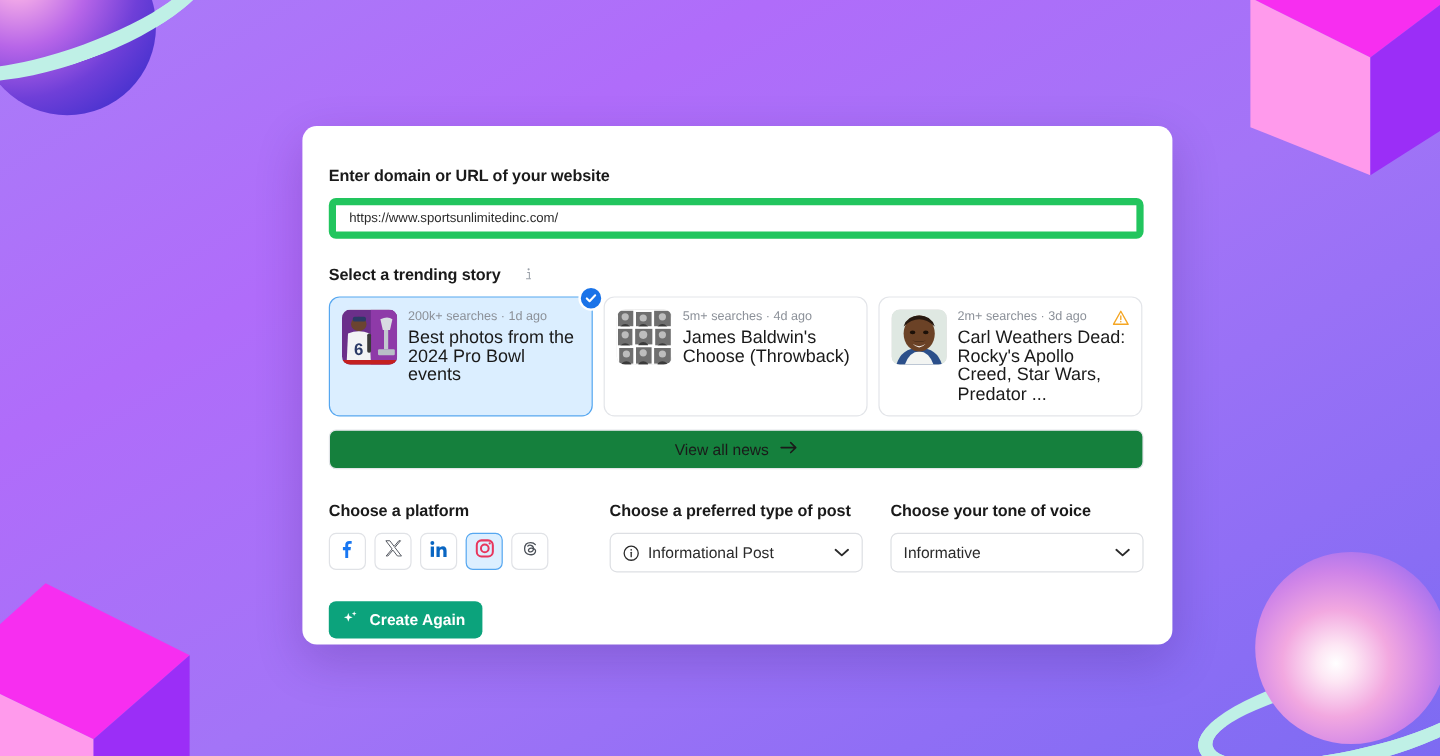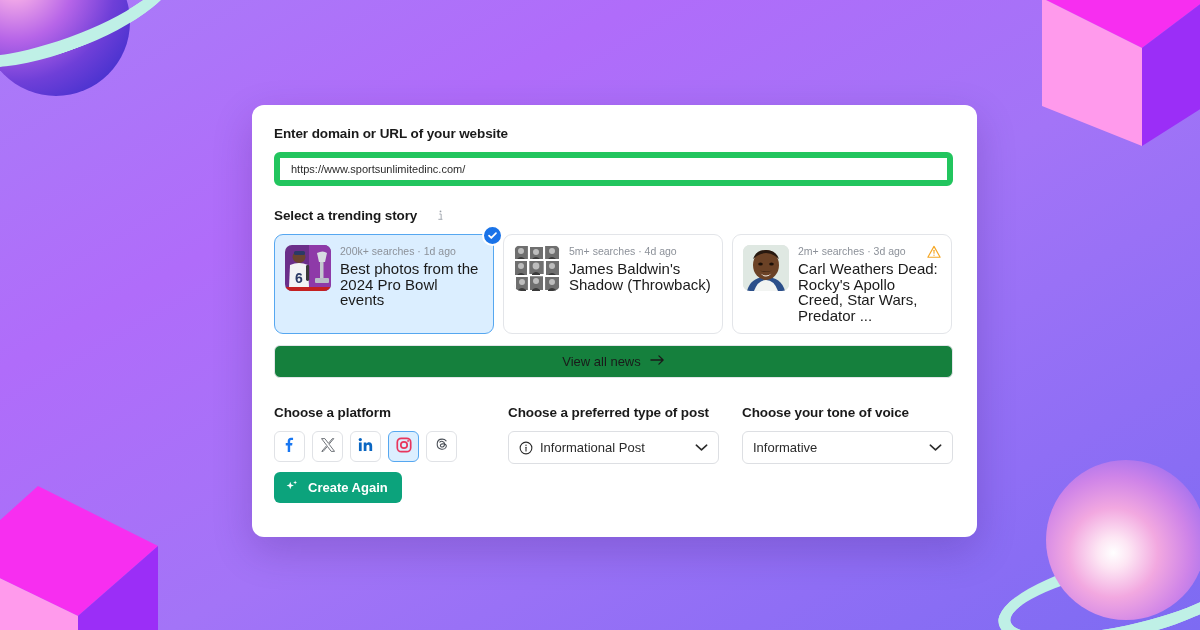--- a/index.html
+++ b/index.html
@@ -82,21 +82,21 @@
 
   
   .panel {
     position: absolute;
     left: 252px; top: 105px;
     width: 725px; height: 432px;
     background: #ffffff;
     border-radius: 12px;
     box-shadow: 0 14px 40px rgba(40, 10, 90, 0.20);
     z-index: 10;
-    padding: 21px 22px 0 22px;
+    padding: 34px 22px 0 22px;
   }
 
   .field-label {
     font-size: 13.5px;
     font-weight: bold;
     color: #1a1a1a;
     letter-spacing: -0.1px;
   }
 
   .url-input {
@@ -232,21 +232,21 @@
     cursor: pointer;
     position: relative;
   }
   .select-box .sel-ico { margin-right: 7px; display: flex; color: #3b3b3b; }
   .select-box .sel-val { flex: 1 1 auto; }
   .chev { color: #3b3b3b; display: flex; }
   .w-type { width: 211px; }
   .w-tone { width: 211px; gap: 18px; }
 
   .create-btn {
-    margin-top: 8px;
+    margin-top: 24px;
     height: 31px;
     padding: 0 14px 0 11px;
     background: #0ca37c;
     border: none;
     border-radius: 6px;
     color: #fff;
     font-size: 13px;
     font-weight: bold;
     display: inline-flex; align-items: center; gap: 9px;
     cursor: pointer;
@@ -362,21 +362,21 @@
                 <path d="M18 45 q4 -4 8 0 v1 h-8z"></path>
               <path d="M34 45 q4 -4 8 0 v1 h-8z"></path>
             </g>
             <g stroke="#ffffff" stroke-width="1.4" fill="none">
               <path d="M14.6 0 v46 M30.4 0 v46 M0 14.8 h46 M0 30.6 h46"></path>
             </g>
           </svg>
         </div>
         <div class="story-body">
           <div class="story-meta">5m+ searches · 4d ago</div>
-          <div class="story-title">James Baldwin's Shadow (Throwback)</div>
+          <div class="story-title">James Baldwin's Choose (Throwback)</div>
         </div>
       </div>
 
       <div class="story">
         <div class="thumb">
           <svg width="46" height="46" viewBox="0 0 46 46">
             <rect width="46" height="46" fill="#dfe8e2"></rect>
             <path d="M4 46 q4 -14 19 -14 q15 0 19 14 z" fill="#2b4f8a"></path>
             <path d="M11 46 q4 -11 12 -11 q8 0 12 11 z" fill="#f2f4f2"></path>
             <ellipse cx="23" cy="20" rx="13" ry="15" fill="#6b4226"></ellipse>

